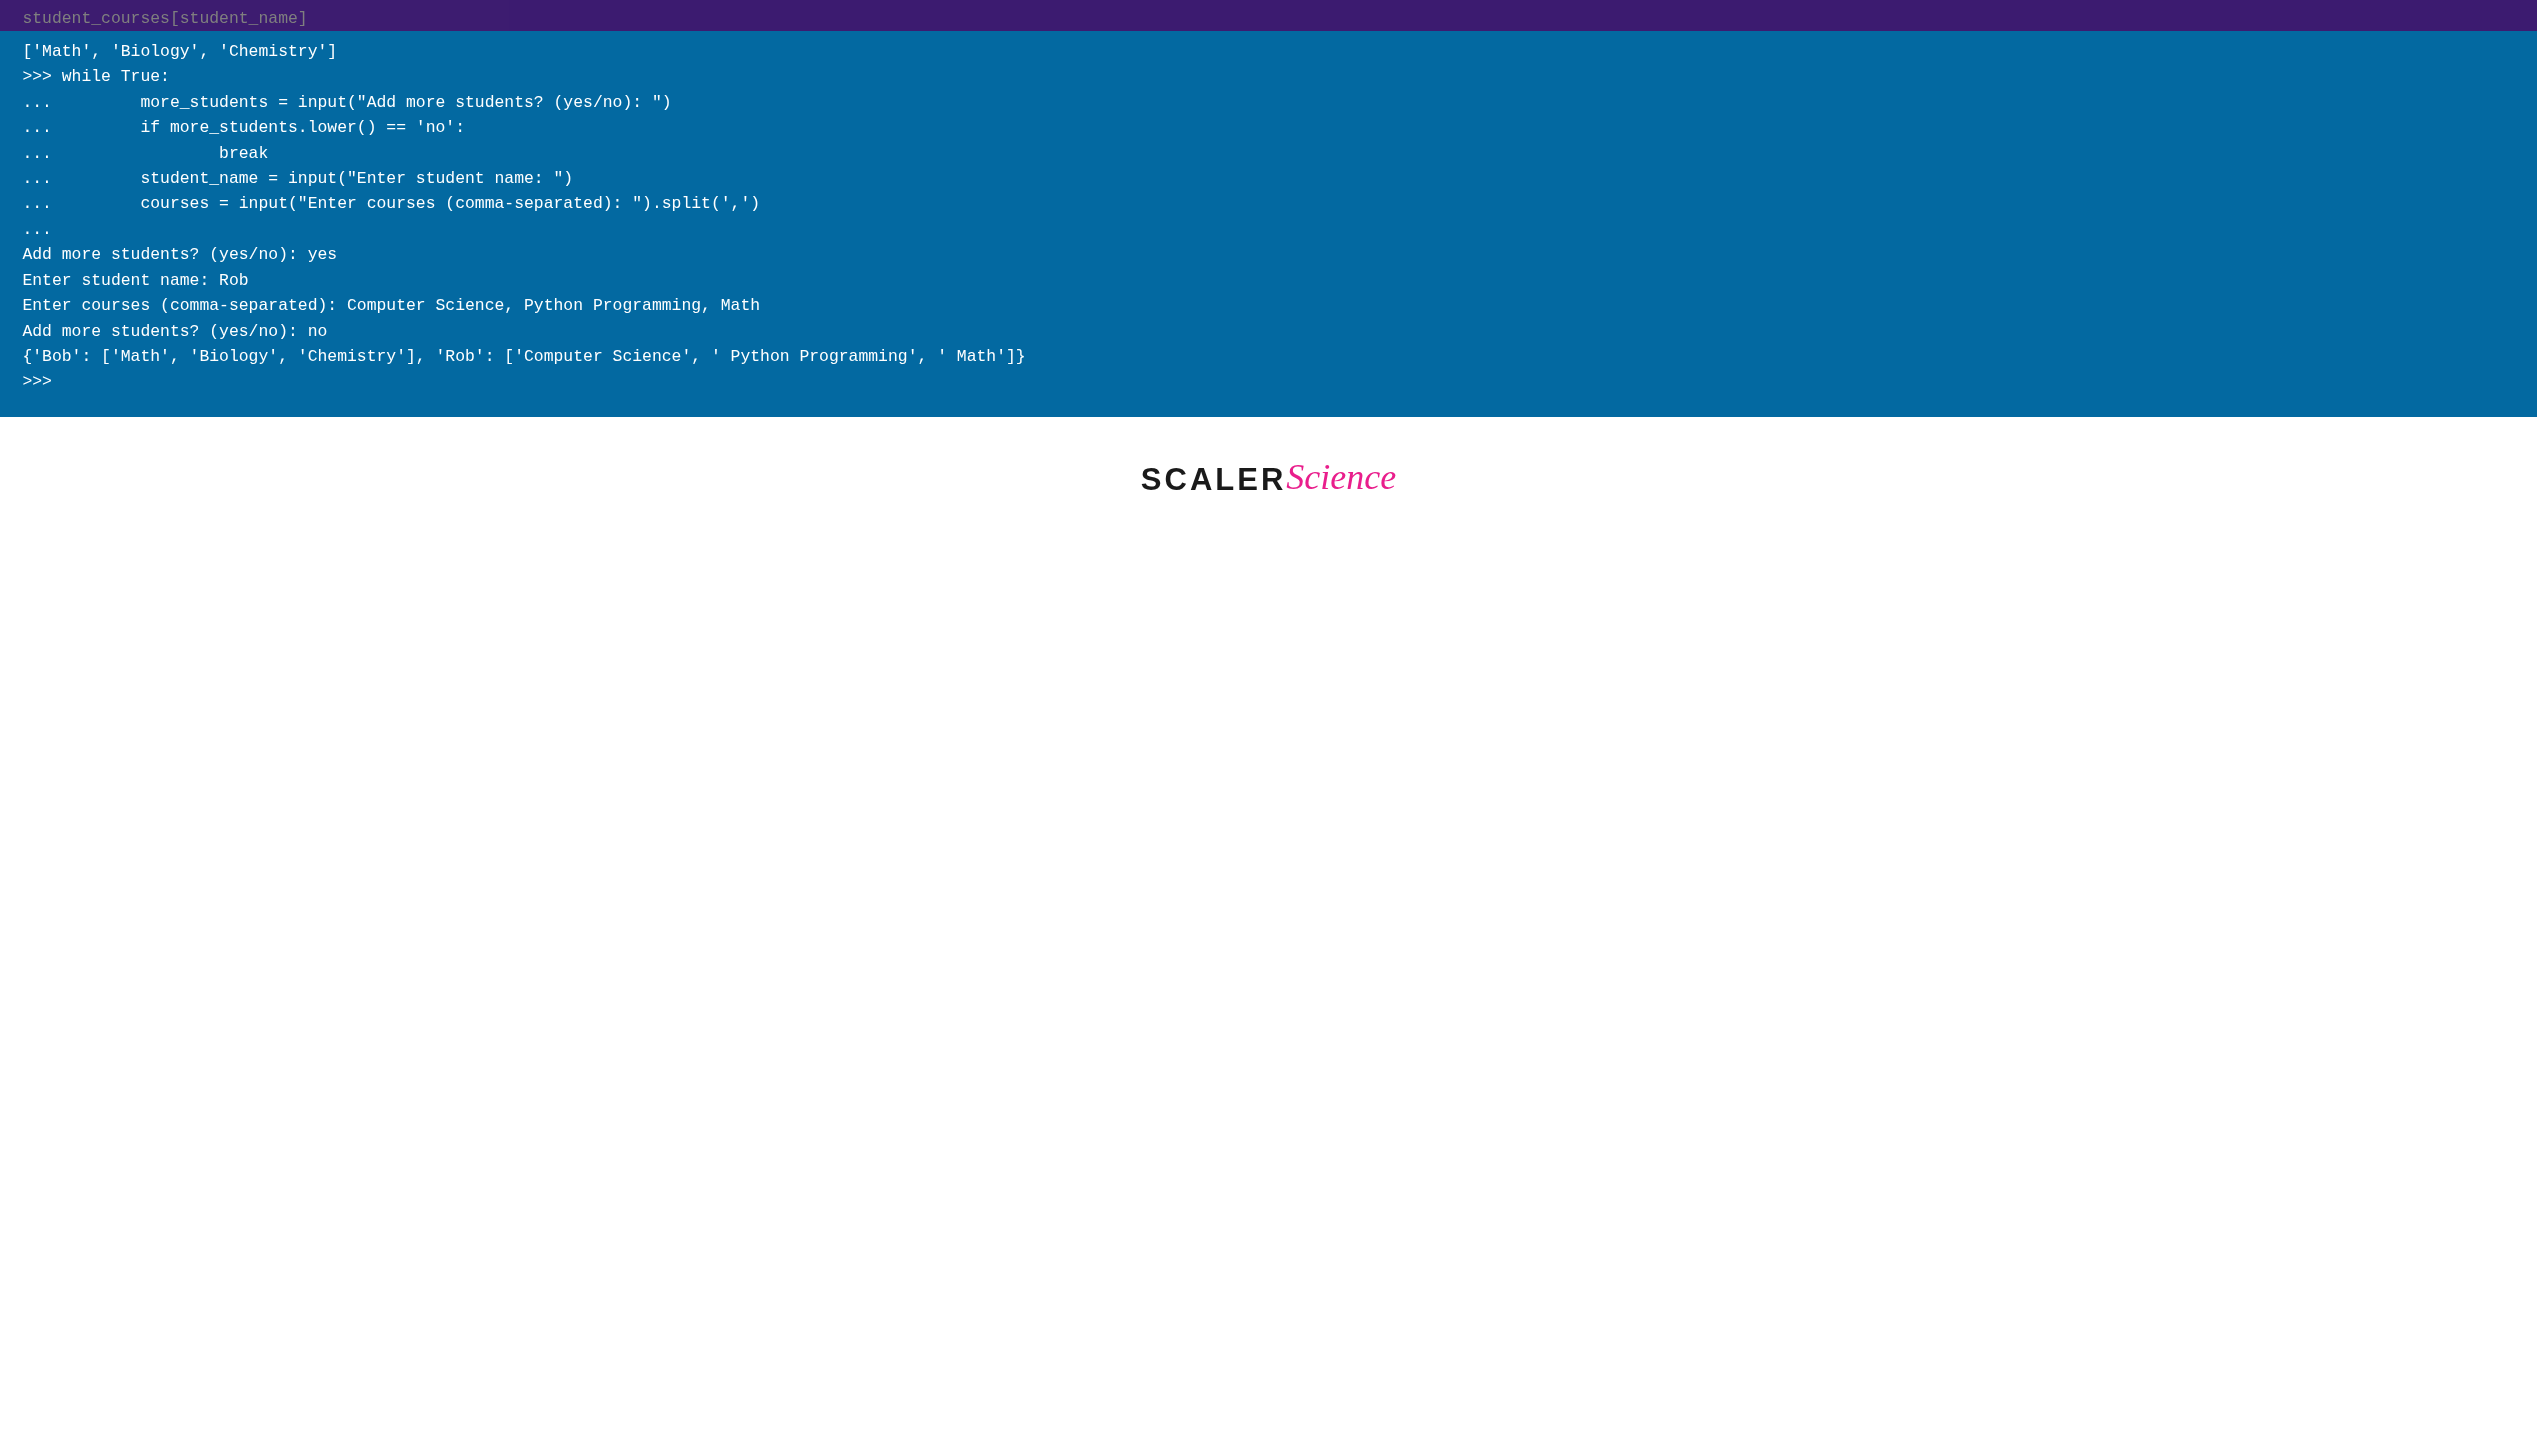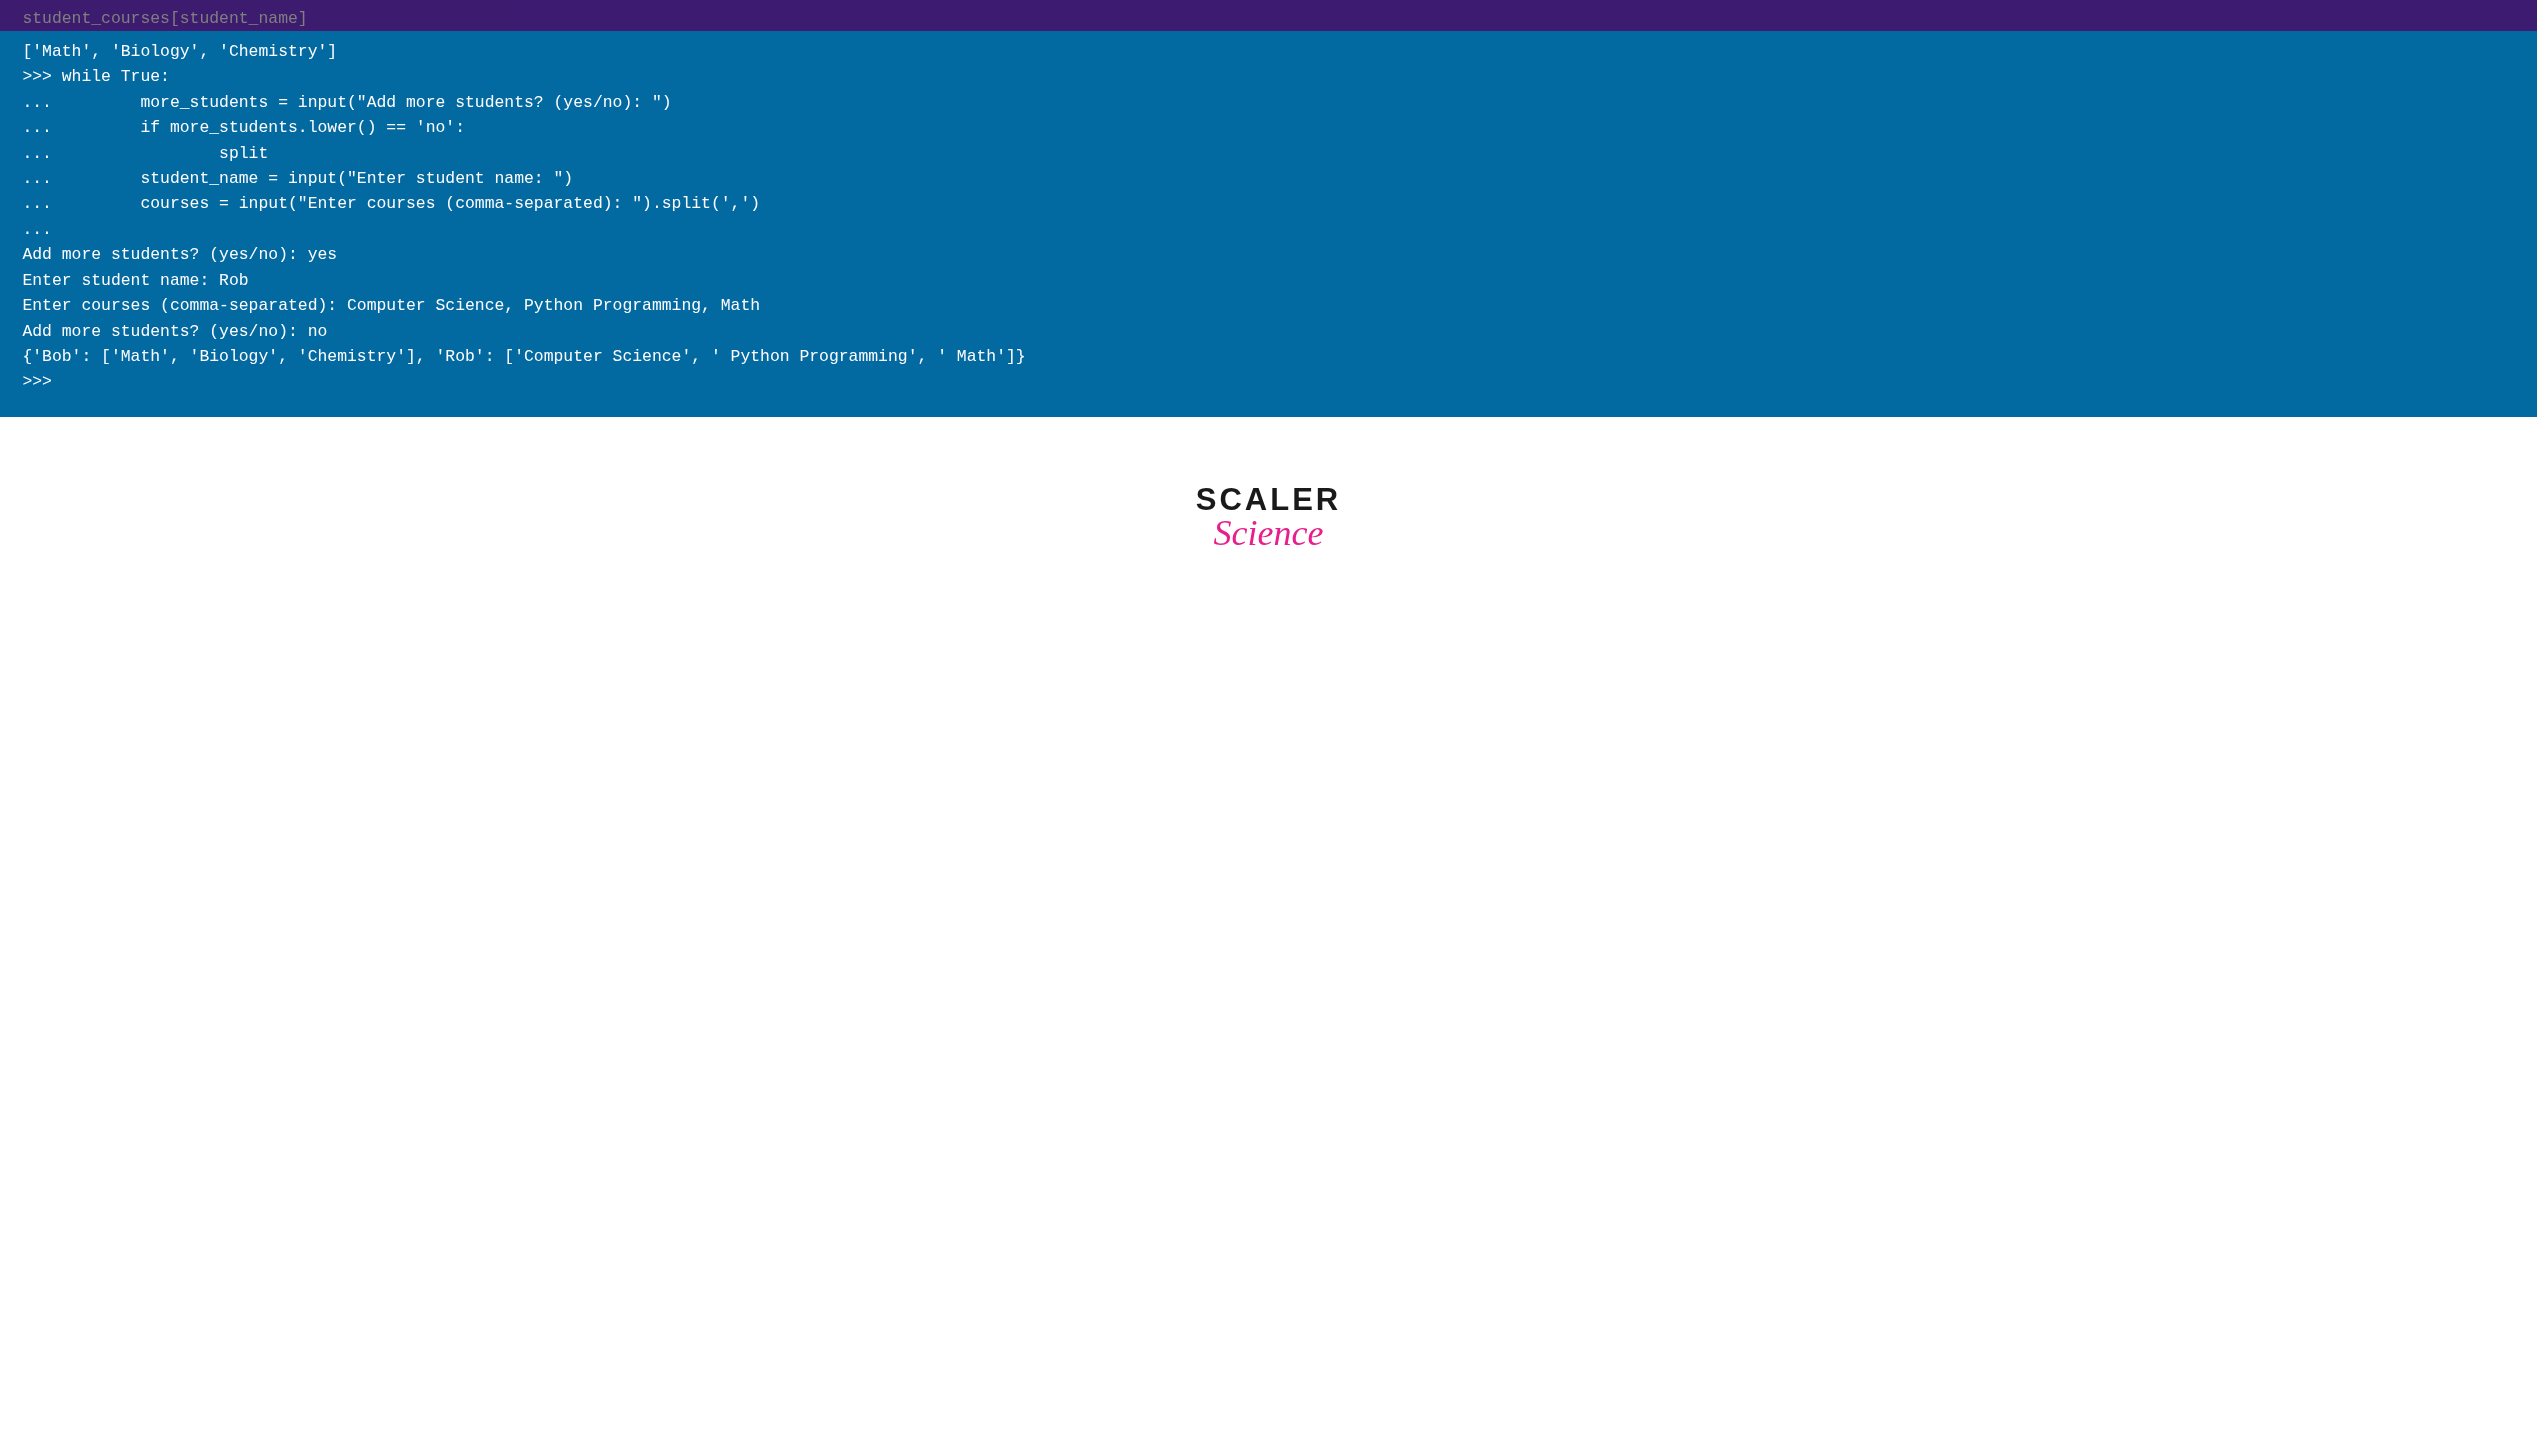--- a/index.html
+++ b/index.html
@@ -42,23 +42,23 @@
       line-height: 1.55;
       color: #ffffff;
       white-space: pre;
     }
 
     .code-line.faded {
       color: #aaaaaa;
     }
 
     .logo-container {
-      margin-top: 65px;
+      margin-top: 45px;
       display: flex;
-      flex-direction: column;
+      flex-direction: row;
       align-items: center;
       padding-bottom: 45px;
     }
 
     .logo-scaler {
       font-family: Arial, sans-serif;
       font-weight: 900;
       font-size: 31px;
       letter-spacing: 3px;
       color: #1a1a1a;
@@ -80,21 +80,21 @@
 
 <div class="terminal-container">
   <div class="terminal-header-fade">
     <div class="code-line faded">student_courses[student_name]</div>
   </div>
   <div class="terminal-body">
     <div class="code-line">['Math', 'Biology', 'Chemistry']</div>
     <div class="code-line">&gt;&gt;&gt; while True:</div>
     <div class="code-line">...         more_students = input("Add more students? (yes/no): ")</div>
     <div class="code-line">...         if more_students.lower() == 'no':</div>
-    <div class="code-line">...                 split</div>
+    <div class="code-line">...                 break</div>
     <div class="code-line">...         student_name = input("Enter student name: ")</div>
     <div class="code-line">...         courses = input("Enter courses (comma-separated): ").split(',')</div>
     <div class="code-line">...</div>
     <div class="code-line">Add more students? (yes/no): yes</div>
     <div class="code-line">Enter student name: Rob</div>
     <div class="code-line">Enter courses (comma-separated): Computer Science, Python Programming, Math</div>
     <div class="code-line">Add more students? (yes/no): no</div>
     <div class="code-line">{'Bob': ['Math', 'Biology', 'Chemistry'], 'Rob': ['Computer Science', ' Python Programming', ' Math']}</div>
     <div class="code-line">&gt;&gt;&gt; </div>
   </div>

